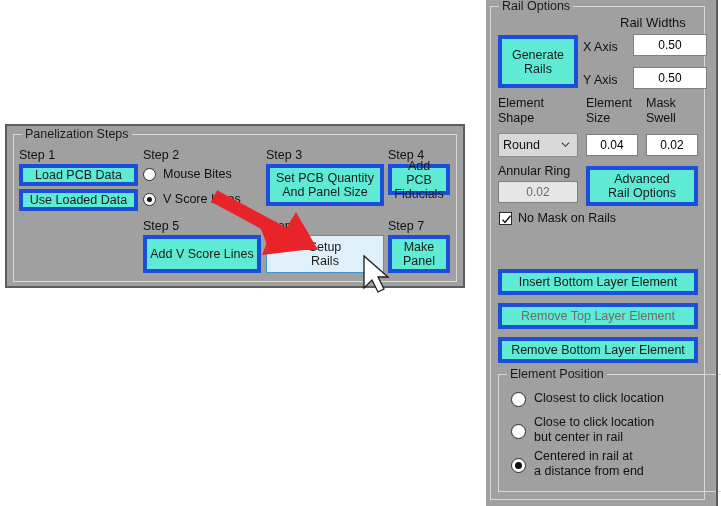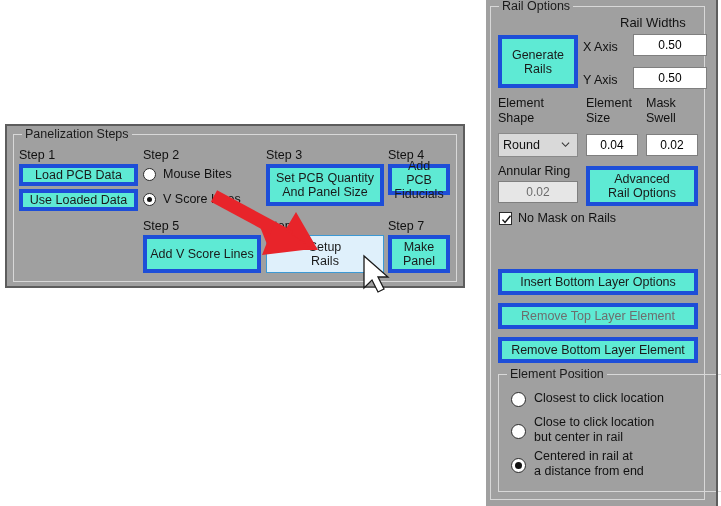--- a/index.html
+++ b/index.html
@@ -230,21 +230,21 @@
   <div class="btn" style="left:100px; top:166px; width:112px; height:40px;">Advanced
 Rail Options</div>
 
   <div class="check" style="left:13px; top:212px;">
     <svg viewBox="0 0 13 13" width="13" height="13">
       <path d="M2.5 6.6 L5 9.4 L10.5 2.8" fill="none" stroke="#111" stroke-width="1.4"></path>
     </svg>
   </div>
   <div class="lbl" style="left:32px; top:211px;">No Mask on Rails</div>
 
-  <div class="btn" style="left:12px; top:269px; width:200px; height:26px;">Insert Bottom Layer Options</div>
+  <div class="btn" style="left:12px; top:269px; width:200px; height:26px;">Insert Bottom Layer Element</div>
   <div class="btn disabled" style="left:12px; top:303px; width:200px; height:26px;">Remove Top Layer Element</div>
   <div class="btn" style="left:12px; top:337px; width:200px; height:26px;">Remove Bottom Layer Element</div>
 
   <div class="groupbox" style="left:12px; top:374px; width:228px; height:118px;">
     <span class="groupbox-title">Element Position</span>
   </div>
 
   <div class="radio big" style="left:25px; top:392px;"></div>
   <div class="lbl" style="left:48px; top:391px;">Closest to click location</div>
 

